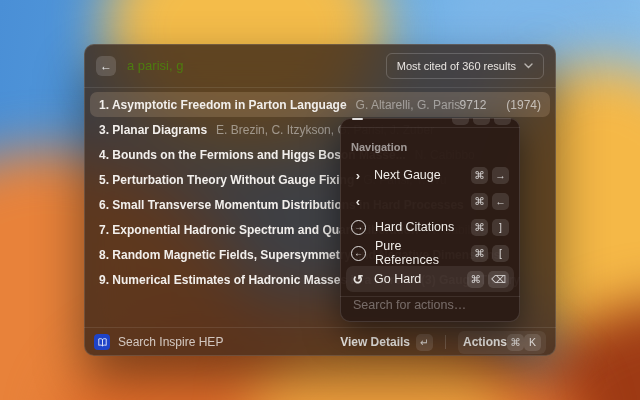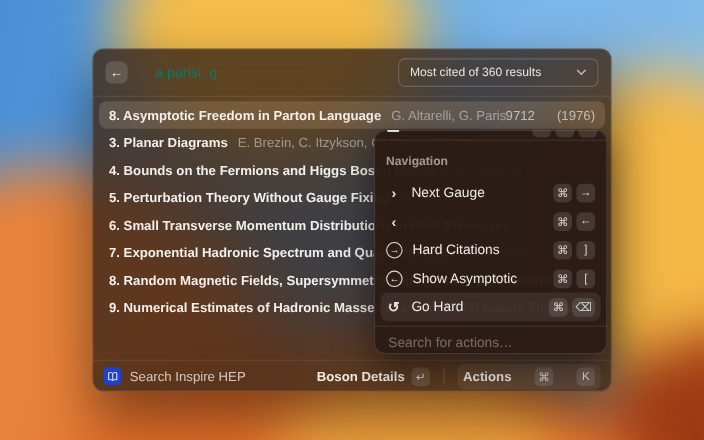--- a/index.html
+++ b/index.html
@@ -22,23 +22,23 @@
   
   .window{position:absolute;left:84px;top:44px;width:472px;height:312px;
     border-radius:10px;background:rgba(56,38,26,.80);
     backdrop-filter:blur(22px) saturate(1.15);
     box-shadow:inset 0 0 0 1px rgba(255,255,255,.13),0 22px 50px rgba(0,0,0,.45);
     z-index:1;color:#f2efec;}
   .topbar{height:44px;display:flex;align-items:center;padding:0 12px;
     border-bottom:1px solid rgba(255,255,255,.09);box-sizing:border-box;}
   .back-btn{width:20px;height:20px;border-radius:6px;background:rgba(255,255,255,.14);
     display:flex;align-items:center;justify-content:center;font-size:12px;color:#eee;cursor:pointer;}
-  .query{margin-left:25px;font-size:13px;color:#0f766e;}
+  .query{margin-left:11px;font-size:13px;color:#4d7c0f;}
   .dropdown{margin-left:auto;height:24px;padding:0 10px;border:1px solid rgba(255,255,255,.18);
-    border-radius:6px;display:flex;align-items:center;font-size:11px;color:#e8e4e0;gap:32px;cursor:pointer;}
+    border-radius:6px;display:flex;align-items:center;font-size:11px;color:#e8e4e0;gap:8px;cursor:pointer;}
   .dropdown svg{opacity:.7;}
   
   .list{padding:4px 6px 0 6px;}
   .row{height:25px;display:flex;align-items:center;padding:0 9px;border-radius:7px;
     font-size:12px;white-space:nowrap;overflow:hidden;}
   .row.selected{background:rgba(255,219,180,.16);}
   .rtitle{font-weight:700;color:#f2efec;margin-right:9px;flex:0 0 auto;}
   .rauth{color:rgba(255,255,255,.45);flex:0 1 auto;overflow:hidden;}
   .rcit{margin-left:auto;color:rgba(255,255,255,.62);flex:0 0 auto;}
   .ryear{margin-left:20px;color:rgba(255,255,255,.62);flex:0 0 auto;}
@@ -48,45 +48,45 @@
     padding:0 10px;box-sizing:border-box;font-size:12px;}
   .logo{width:16px;height:16px;border-radius:4px;background:#1e43c8;
     display:flex;align-items:center;justify-content:center;flex:0 0 auto;}
   .app-label{margin-left:8px;color:rgba(255,255,255,.72);}
   .foot-right{margin-left:auto;display:flex;align-items:center;gap:6px;}
   .vd-label{color:#f0ede9;font-weight:700;font-size:12px;}
   .kcap{min-width:17px;height:17px;padding:0 3px;background:rgba(255,255,255,.12);
     border-radius:5px;display:flex;align-items:center;justify-content:center;
     font-size:10.5px;color:rgba(255,255,255,.78);box-sizing:border-box;}
   .foot-div{width:1px;height:14px;background:rgba(255,255,255,.18);margin:0 6px;}
-  .actions-group{display:flex;align-items:center;gap:21px;background:rgba(255,255,255,.07);
+  .actions-group{display:flex;align-items:center;gap:0;background:rgba(255,255,255,.07);
     border-radius:6px;padding:3px 5px;cursor:pointer;}
   .actions-label{color:#f0ede9;font-weight:700;font-size:12px;}
   
-  .overlay{position:absolute;left:340px;top:118px;width:212px;height:204px;z-index:2;
+  .overlay{position:absolute;left:340px;top:118px;width:180px;height:204px;z-index:2;
     border-radius:10px;background:rgba(43,27,21,.97);
     box-shadow:inset 0 0 0 1px rgba(255,255,255,.13),0 12px 34px rgba(0,0,0,.5);
     box-sizing:border-box;padding:0 6px;color:#f0ede9;overflow:hidden;}
   .ov-cliprow{height:9px;overflow:hidden;display:flex;justify-content:flex-end;gap:4px;
     padding:0 3px;position:relative;}
   .ov-cliprow .kcap{transform:translateY(-10px);}
   .ov-sliver{position:absolute;left:6px;top:0;width:11px;height:2px;
     background:rgba(255,255,255,.85);border-radius:1px;}
   .ov-divider{height:1px;background:rgba(255,255,255,.09);margin:0 -6px;}
   .ov-header{font-size:11px;font-weight:700;color:rgba(255,255,255,.55);
     padding:13px 5px 9px 5px;}
   .ov-row{height:26px;display:flex;align-items:center;gap:9px;padding:0 5px;
     border-radius:7px;font-size:12.5px;cursor:pointer;}
   .ov-row.selected{background:rgba(255,255,255,.08);}
   .ov-icon{width:14px;display:flex;align-items:center;justify-content:center;
     font-size:13px;font-weight:700;color:#e9e5e1;flex:0 0 auto;}
   .ov-icon.circled{width:13px;height:13px;border:1.2px solid rgba(255,255,255,.85);
     border-radius:50%;font-size:8.5px;font-weight:400;}
   .ov-keys{margin-left:auto;display:flex;gap:4px;}
-  .ov-search{height:27px;display:flex;align-items:center;padding:0 5px;}
+  .ov-search{height:27px;display:flex;align-items:flex-start;padding:0 5px;}
   .ov-search input{background:transparent;border:none;outline:none;width:100%;
     font-size:12.5px;color:#eee;font-family:"Liberation Sans",sans-serif;}
   .ov-search input::placeholder{color:rgba(255,255,255,.35);}
 </style>
 </head>
 <body>
 
 <div class="wallpaper">
   <div class="wp-blob b6"></div>
   <div class="wp-blob b1"></div>
@@ -106,24 +106,24 @@
     <div class="dropdown">
       <span>Most cited of 360 results</span>
       <svg width="9" height="6" viewBox="0 0 9 6">
           <path d="M1 1 L4.5 4.5 L8 1" stroke="#e8e4e0" stroke-width="1.4" fill="none" stroke-linecap="round"></path>
         </svg>
     </div>
   </div>
 
   <div class="list">
     <div class="row selected">
-      <span class="rtitle">8. Asymptotic Freedom in Parton Language</span>
+      <span class="rtitle">1. Asymptotic Freedom in Parton Language</span>
       <span class="rauth">G. Altarelli, G. Parisi</span>
       <span class="rcit">9712</span>
-      <span class="ryear">(1976)</span>
+      <span class="ryear">(1974)</span>
     </div>
     <div class="row">
       <span class="rtitle">3. Planar Diagrams</span>
       <span class="rauth">E. Brezin, C. Itzykson, G. Parisi, J. Zuber</span>
     </div>
     <div class="row">
       <span class="rtitle">4. Bounds on the Fermions and Higgs Boson Masse...</span>
       <span class="rauth">N. Cabibbo</span>
     </div>
     <div class="row">
@@ -149,21 +149,21 @@
   </div>
 
   <div class="footer">
     <div class="logo">
       <svg width="11" height="11" viewBox="0 0 16 16">
           <path d="M8 3.6 C6.4 2.3 4.4 2.1 2.6 2.8 V12.2 C4.4 11.5 6.4 11.7 8 12.9 C9.6 11.7 11.6 11.5 13.4 12.2 V2.8 C11.6 2.1 9.6 2.3 8 3.6 Z M8 3.6 V12.9" stroke="#fff" stroke-width="1.2" fill="none" stroke-linejoin="round"></path>
         </svg>
     </div>
     <span class="app-label">Search Inspire HEP</span>
     <div class="foot-right">
-      <span class="vd-label">Boson Details</span>
+      <span class="vd-label">View Details</span>
       <span class="kcap">↵</span>
       <span class="foot-div"></span>
       <div class="actions-group">
         <span class="actions-label">Actions</span>
         <span class="kcap">⌘</span>
         <span class="kcap">K</span>
       </div>
     </div>
   </div>
 </div>
@@ -199,21 +199,21 @@
     <span class="ov-icon circled">→</span>
     <span>Hard Citations</span>
     <span class="ov-keys">
       <span class="kcap">⌘</span>
       <span class="kcap">]</span>
     </span>
   </div>
 
   <div class="ov-row">
     <span class="ov-icon circled">←</span>
-    <span>Show Asymptotic</span>
+    <span>Pure References</span>
     <span class="ov-keys">
       <span class="kcap">⌘</span>
       <span class="kcap">[</span>
     </span>
   </div>
 
   <div class="ov-row selected">
     <span class="ov-icon">↺</span>
     <span>Go Hard</span>
     <span class="ov-keys">

